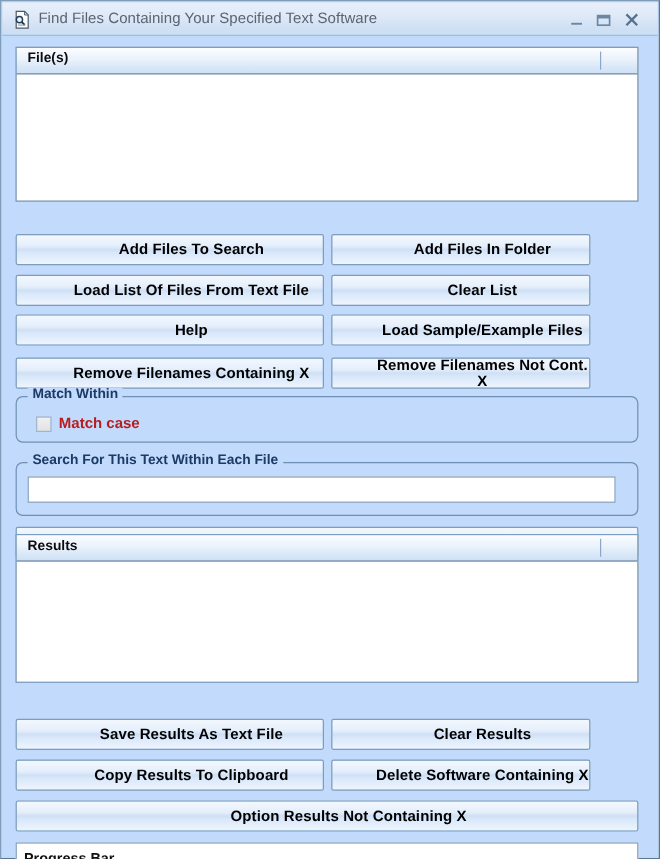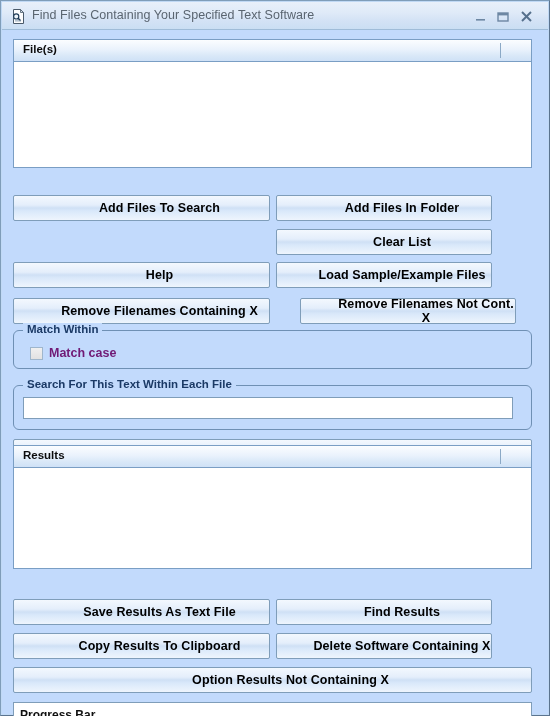--- a/index.html
+++ b/index.html
@@ -140,21 +140,21 @@
   .btn-full  { left: 11px;  width: 519px; }
   .btn-h     { height: 26px; padding-left: 36px; }
 
   #btn-add-files     { top: 165px; }
   #btn-add-folder    { top: 165px; }
   #btn-load-list     { top: 199px; }
   #btn-clear-list    { top: 199px; }
   #btn-help          { top: 232px; }
   #btn-load-sample   { top: 232px; }
   #btn-remove-cont   { top: 268px; }
-  #btn-remove-notcont{ top: 268px; margin-left: 24px; }
+  #btn-remove-notcont{ top: 268px; }
   #btn-start-finding { top: 409px; }
   #btn-save-results  { top: 569px; }
   #btn-clear-results { top: 569px; }
   #btn-copy-results  { top: 603px; }
   #btn-delete-cont   { top: 603px; }
   #btn-delete-notcont{ top: 637px; }
 
   
   .groupbox {
     position: absolute;
@@ -189,21 +189,21 @@
     width: 13px;
     height: 13px;
     box-sizing: border-box;
     border: 1px solid #9fb6cc;
     background: linear-gradient(to bottom, #f0f0f0, #e2e2e2);
     margin-right: 6px;
   }
   .checkbox-label {
     font-size: 12.5px;
     font-weight: bold;
-    color: #701a75;
+    color: #b91c1c;
   }
 
   
   #search-input {
     position: absolute;
     left: 9px;
     top: 11px;
     width: 490px;
     height: 22px;
     box-sizing: border-box;
@@ -280,20 +280,21 @@
       <div class="lv-header">
         <span class="lv-header-label">File(s)</span>
         <span class="lv-col-sep"></span>
       </div>
       <div class="lv-body"></div>
     </div>
 
     <div class="btn btn-left btn-h" id="btn-add-files">Add Files To Search</div>
     <div class="btn btn-right btn-h" id="btn-add-folder">Add Files In Folder</div>
 
+    <div class="btn btn-left btn-h" id="btn-load-list">Load List Of Files From Text File</div>
     <div class="btn btn-right btn-h" id="btn-clear-list">Clear List</div>
 
     <div class="btn btn-left btn-h" id="btn-help">Help</div>
     <div class="btn btn-right btn-h" id="btn-load-sample">Load Sample/Example Files</div>
 
     <div class="btn btn-left btn-h" id="btn-remove-cont">Remove Filenames Containing X</div>
     <div class="btn btn-right btn-h" id="btn-remove-notcont">Remove Filenames Not Cont. X</div>
 
     <div class="groupbox" id="match-option-group">
       <span class="gb-legend">Match Within</span>
@@ -312,21 +313,21 @@
 
     <div class="listview" id="results-list">
       <div class="lv-header">
         <span class="lv-header-label">Results</span>
         <span class="lv-col-sep"></span>
       </div>
       <div class="lv-body"></div>
     </div>
 
     <div class="btn btn-left btn-h" id="btn-save-results">Save Results As Text File</div>
-    <div class="btn btn-right btn-h" id="btn-clear-results">Find Results</div>
+    <div class="btn btn-right btn-h" id="btn-clear-results">Clear Results</div>
 
     <div class="btn btn-left btn-h" id="btn-copy-results">Copy Results To Clipboard</div>
     <div class="btn btn-right btn-h" id="btn-delete-cont">Delete Software Containing X</div>
 
     <div class="btn btn-full btn-h" id="btn-delete-notcont">Option Results Not Containing X</div>
 
     <div id="progress-bar">
       <span id="progress-bar-label">Progress Bar</span>
     </div>
 

